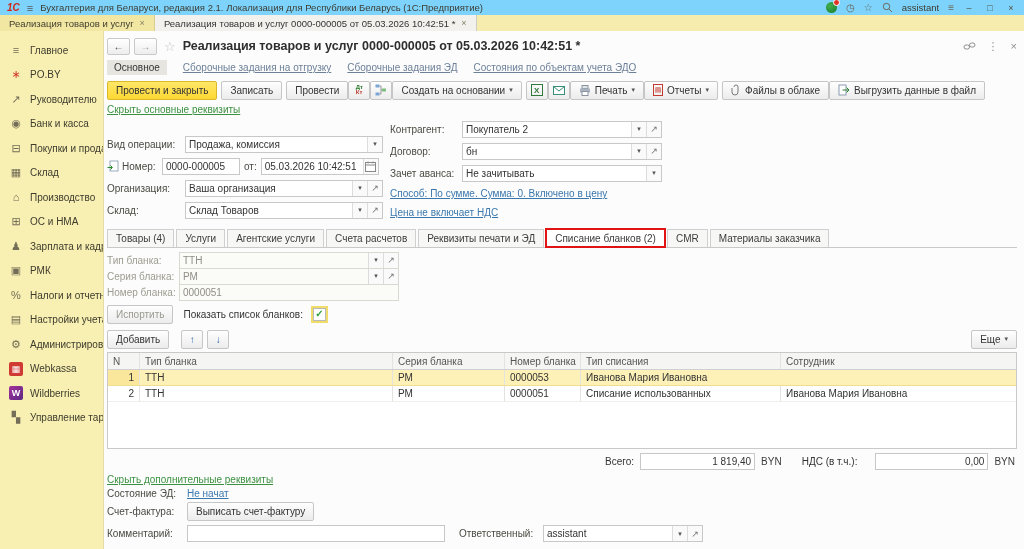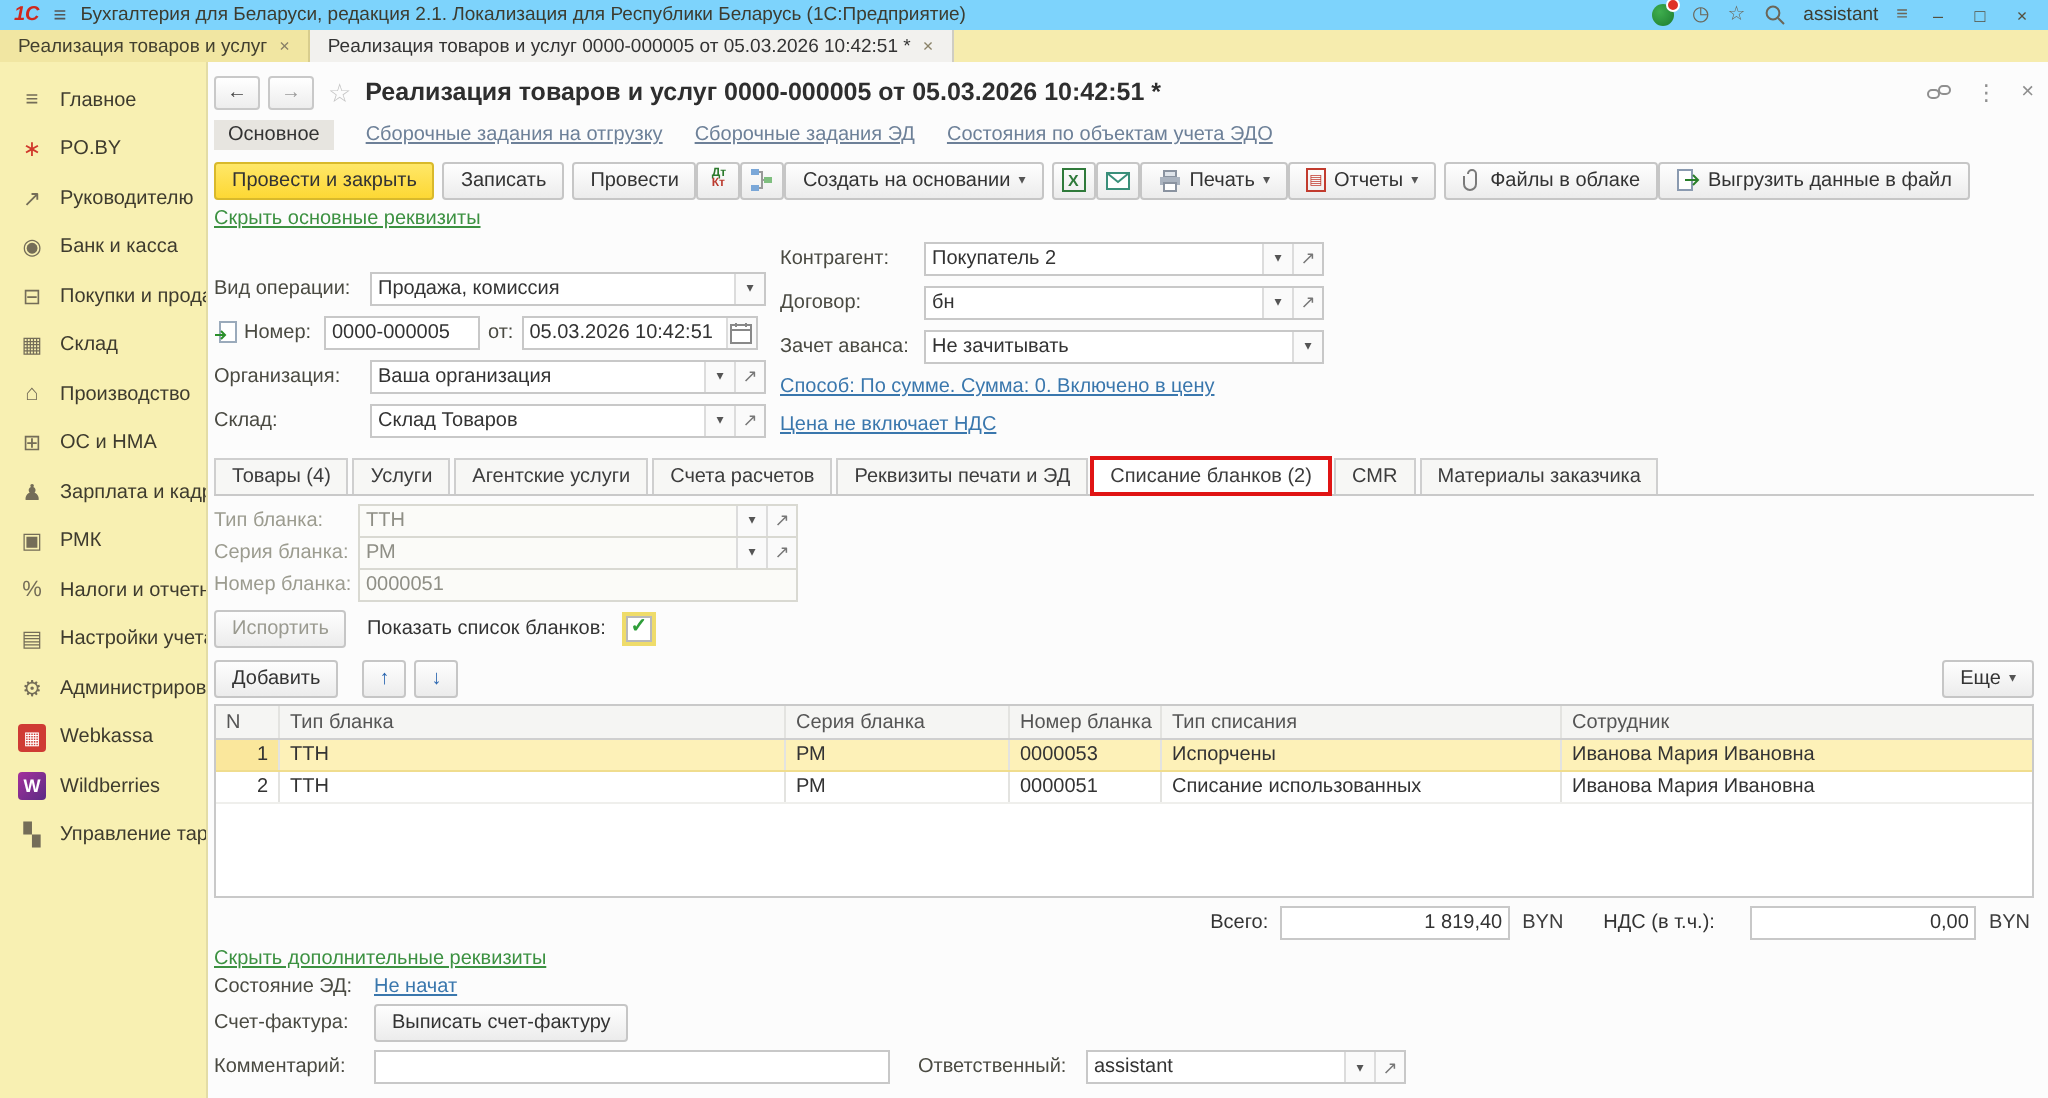--- a/index.html
+++ b/index.html
@@ -488,21 +488,20 @@
         <span class="tcell c-series">Серия бланка</span>
         <span class="tcell c-num">Номер бланка</span>
         <span class="tcell c-wo">Тип списания</span>
         <span class="tcell c-emp">Сотрудник</span>
       </div>
       <div class="trow sel">
         <span class="tcell c-n">1</span>
         <span class="tcell c-type">ТТН</span>
         <span class="tcell c-series">РМ</span>
         <span class="tcell c-num" style="justify-content:flex-start">0000053</span>
-        <span class="tcell c-wo">Испорчены</span>
         <span class="tcell c-emp">Иванова Мария Ивановна</span>
       </div>
       <div class="trow normal">
         <span class="tcell c-n">2</span>
         <span class="tcell c-type">ТТН</span>
         <span class="tcell c-series">РМ</span>
         <span class="tcell c-num" style="justify-content:flex-start">0000051</span>
         <span class="tcell c-wo">Списание использованных</span>
         <span class="tcell c-emp">Иванова Мария Ивановна</span>
       </div>

